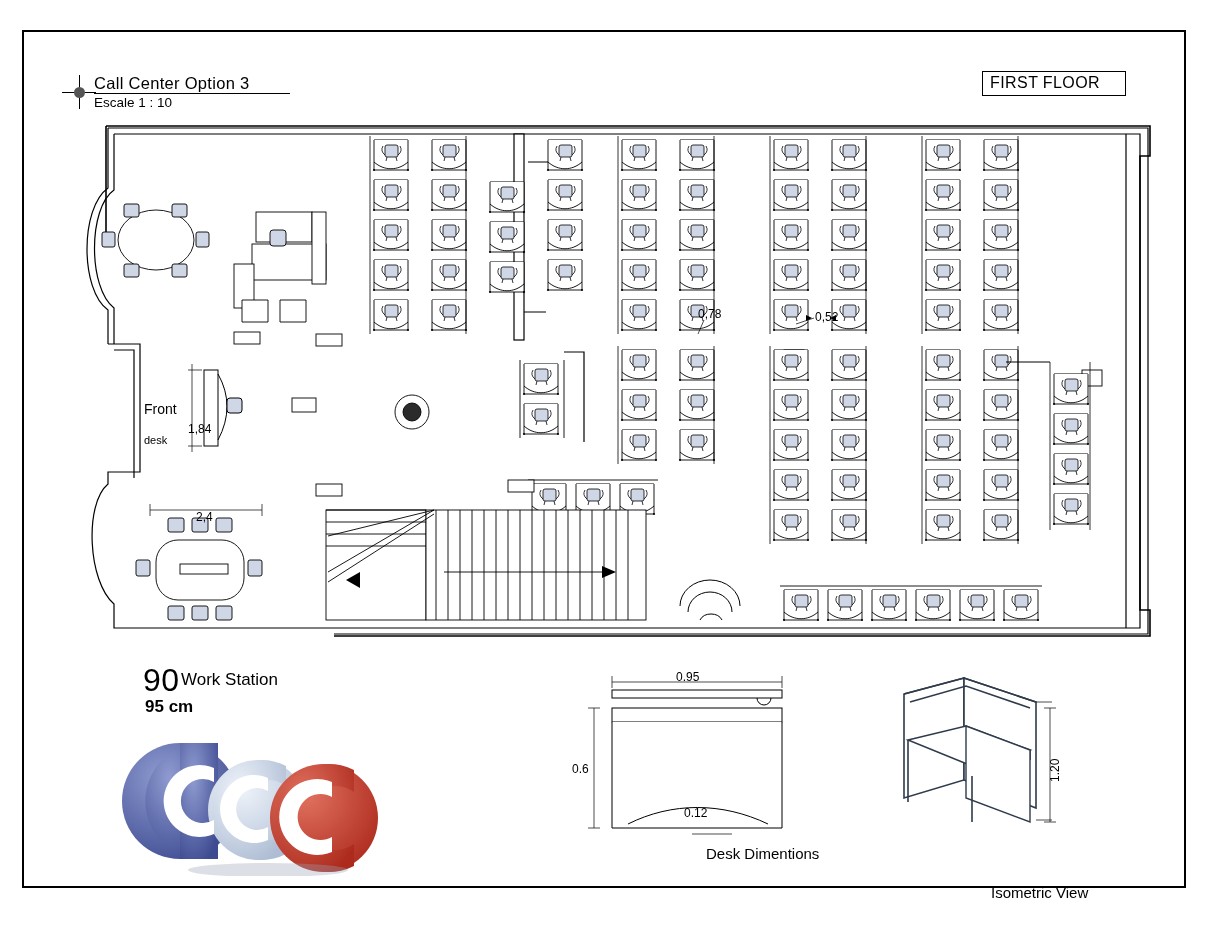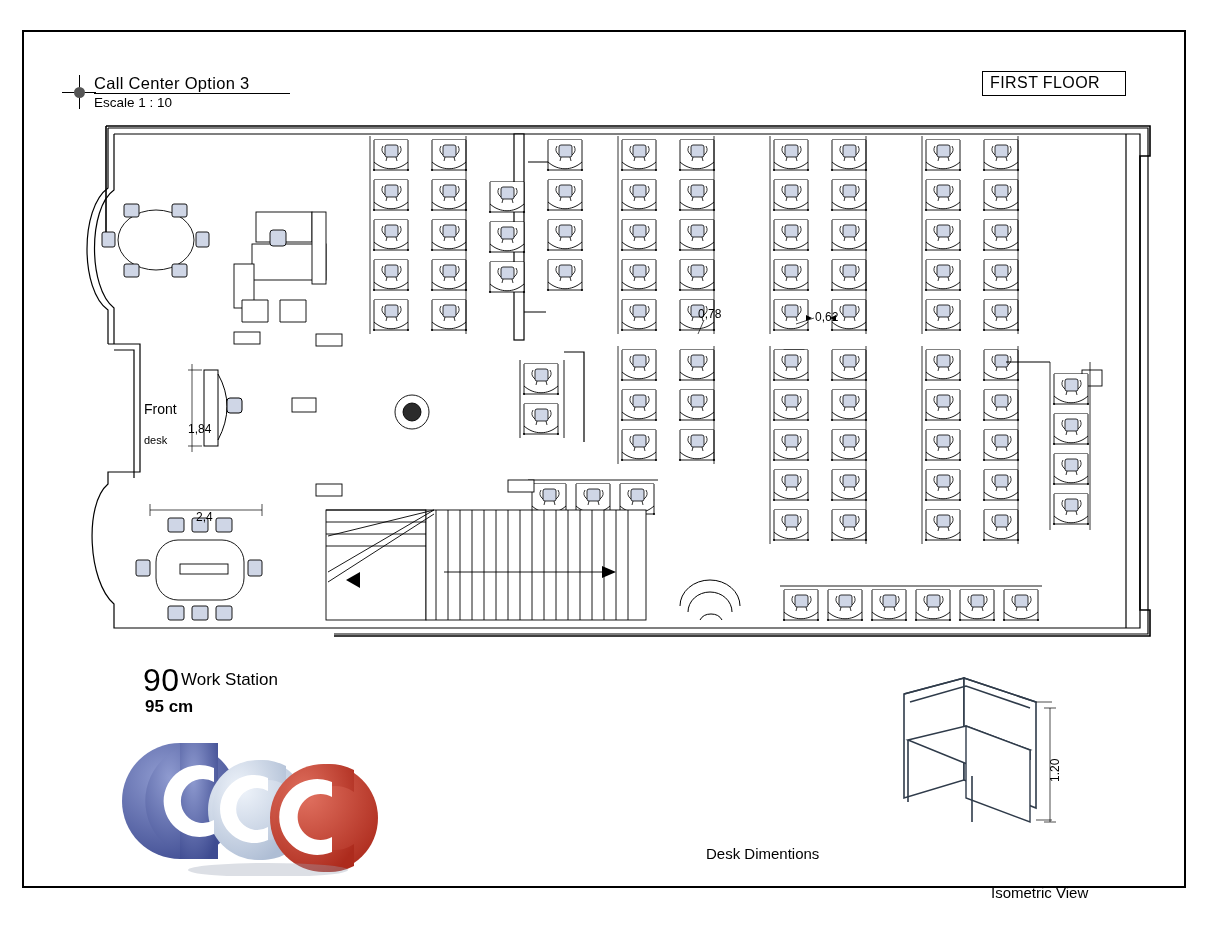--- a/index.html
+++ b/index.html
@@ -621,21 +621,21 @@
         <path d="M728 206 l -6 -3 l 0 6 z" fill="#000" stroke="none"></path>
         <path d="M746 206 l 6 -3 l 0 6 z" fill="#000" stroke="none"></path>
       </g>
     </svg>
 
     <div class="dim-label" style="left:60px; top:289px; font-size:14px;">Front</div>
     <div class="dim-label" style="left:60px; top:306px; font-size:11px;margin-top:16px;">desk</div>
     <div class="dim-label" style="left:104px; top:310px;">1,84</div>
     <div class="dim-label" style="left:112px; top:398px;">2,4</div>
     <div class="dim-label" style="left:614px; top:195px;">0,78</div>
-    <div class="dim-label" style="left:731px; top:198px;">0,62</div>
+    <div class="dim-label" style="left:731px; top:198px;">0,52</div>
   </div>
 
   <div class="ws-count">90</div>
   <div class="ws-label">Work Station</div>
   <div class="ws-size">95 cm</div>
 
   <div class="logo">
     <svg width="276" height="146" viewBox="0 0 276 146">
       <defs>
         <radialGradient id="gl" cx="35%" cy="30%" r="80%">
@@ -666,20 +666,41 @@
       <circle cx="206" cy="88" r="54" fill="url(#gr)"></circle>
       <path d="M236 40 a54 54 0 1 0 0 96 v-22 a32 32 0 1 1 0 -52 z" fill="url(#gr)"></path>
 
       <path d="M96 38 a36 36 0 1 0 0 66 v-14 a22 22 0 1 1 0 -38 z" fill="#ffffff"></path>
       <path d="M150 48 a34 34 0 1 0 0 62 v-13 a21 21 0 1 1 0 -36 z" fill="#ffffff"></path>
       <path d="M214 52 a38 38 0 1 0 0 70 v-15 a23 23 0 1 1 0 -40 z" fill="#ffffff"></path>
       <ellipse cx="150" cy="140" rx="80" ry="7" fill="#9aa3b5" opacity="0.35"></ellipse>
     </svg>
   </div>
 
+  <div style="position:absolute; left:572px; top:676px; width:230px; height:170px;">
+    <svg width="230" height="175" viewBox="0 0 230 175">
+      <g stroke="#000" stroke-width="1" fill="#fff">
+        <rect x="40" y="32" width="170" height="14"></rect>
+        <path d="M40 46 V 152 H 210 V 46"></path>
+        <path d="M56 148 C 100 126, 150 126, 196 148" fill="none"></path>
+        <circle cx="192" cy="22" r="7"></circle>
+        <rect x="40" y="14" width="170" height="8" fill="#fff"></rect>
+      </g>
+      <g stroke="#000" stroke-width="0.7">
+        <path d="M40 6 H 210"></path>
+        <path d="M40 0 V 12 M210 0 V 12"></path>
+        <path d="M22 32 V 152"></path>
+        <path d="M16 32 H 28 M16 152 H 28"></path>
+        <path d="M120 158 H 160"></path>
+      </g>
+    </svg>
+    <div class="dim-label" style="left:104px; top:-6px;">0.95</div>
+    <div class="dim-label" style="left:0px; top:86px;">0.6</div>
+    <div class="dim-label" style="left:112px; top:130px;">0.12</div>
+  </div>
   <div class="caption desk">Desk Dimentions</div>
 
   <div style="position:absolute; left:890px; top:672px; width:180px; height:175px;">
     <svg width="180" height="175" viewBox="0 0 180 175">
       <g stroke="#2f3b4a" stroke-width="1.6" fill="none">
 
         <path d="M14 22 L 74 6 L 74 108 L 14 126 Z" fill="#fff"></path>
         <path d="M74 6 L 146 30 L 146 136 L 74 108 Z" fill="#fff"></path>
 
         <path d="M14 22 L 74 6 L 146 30"></path>

